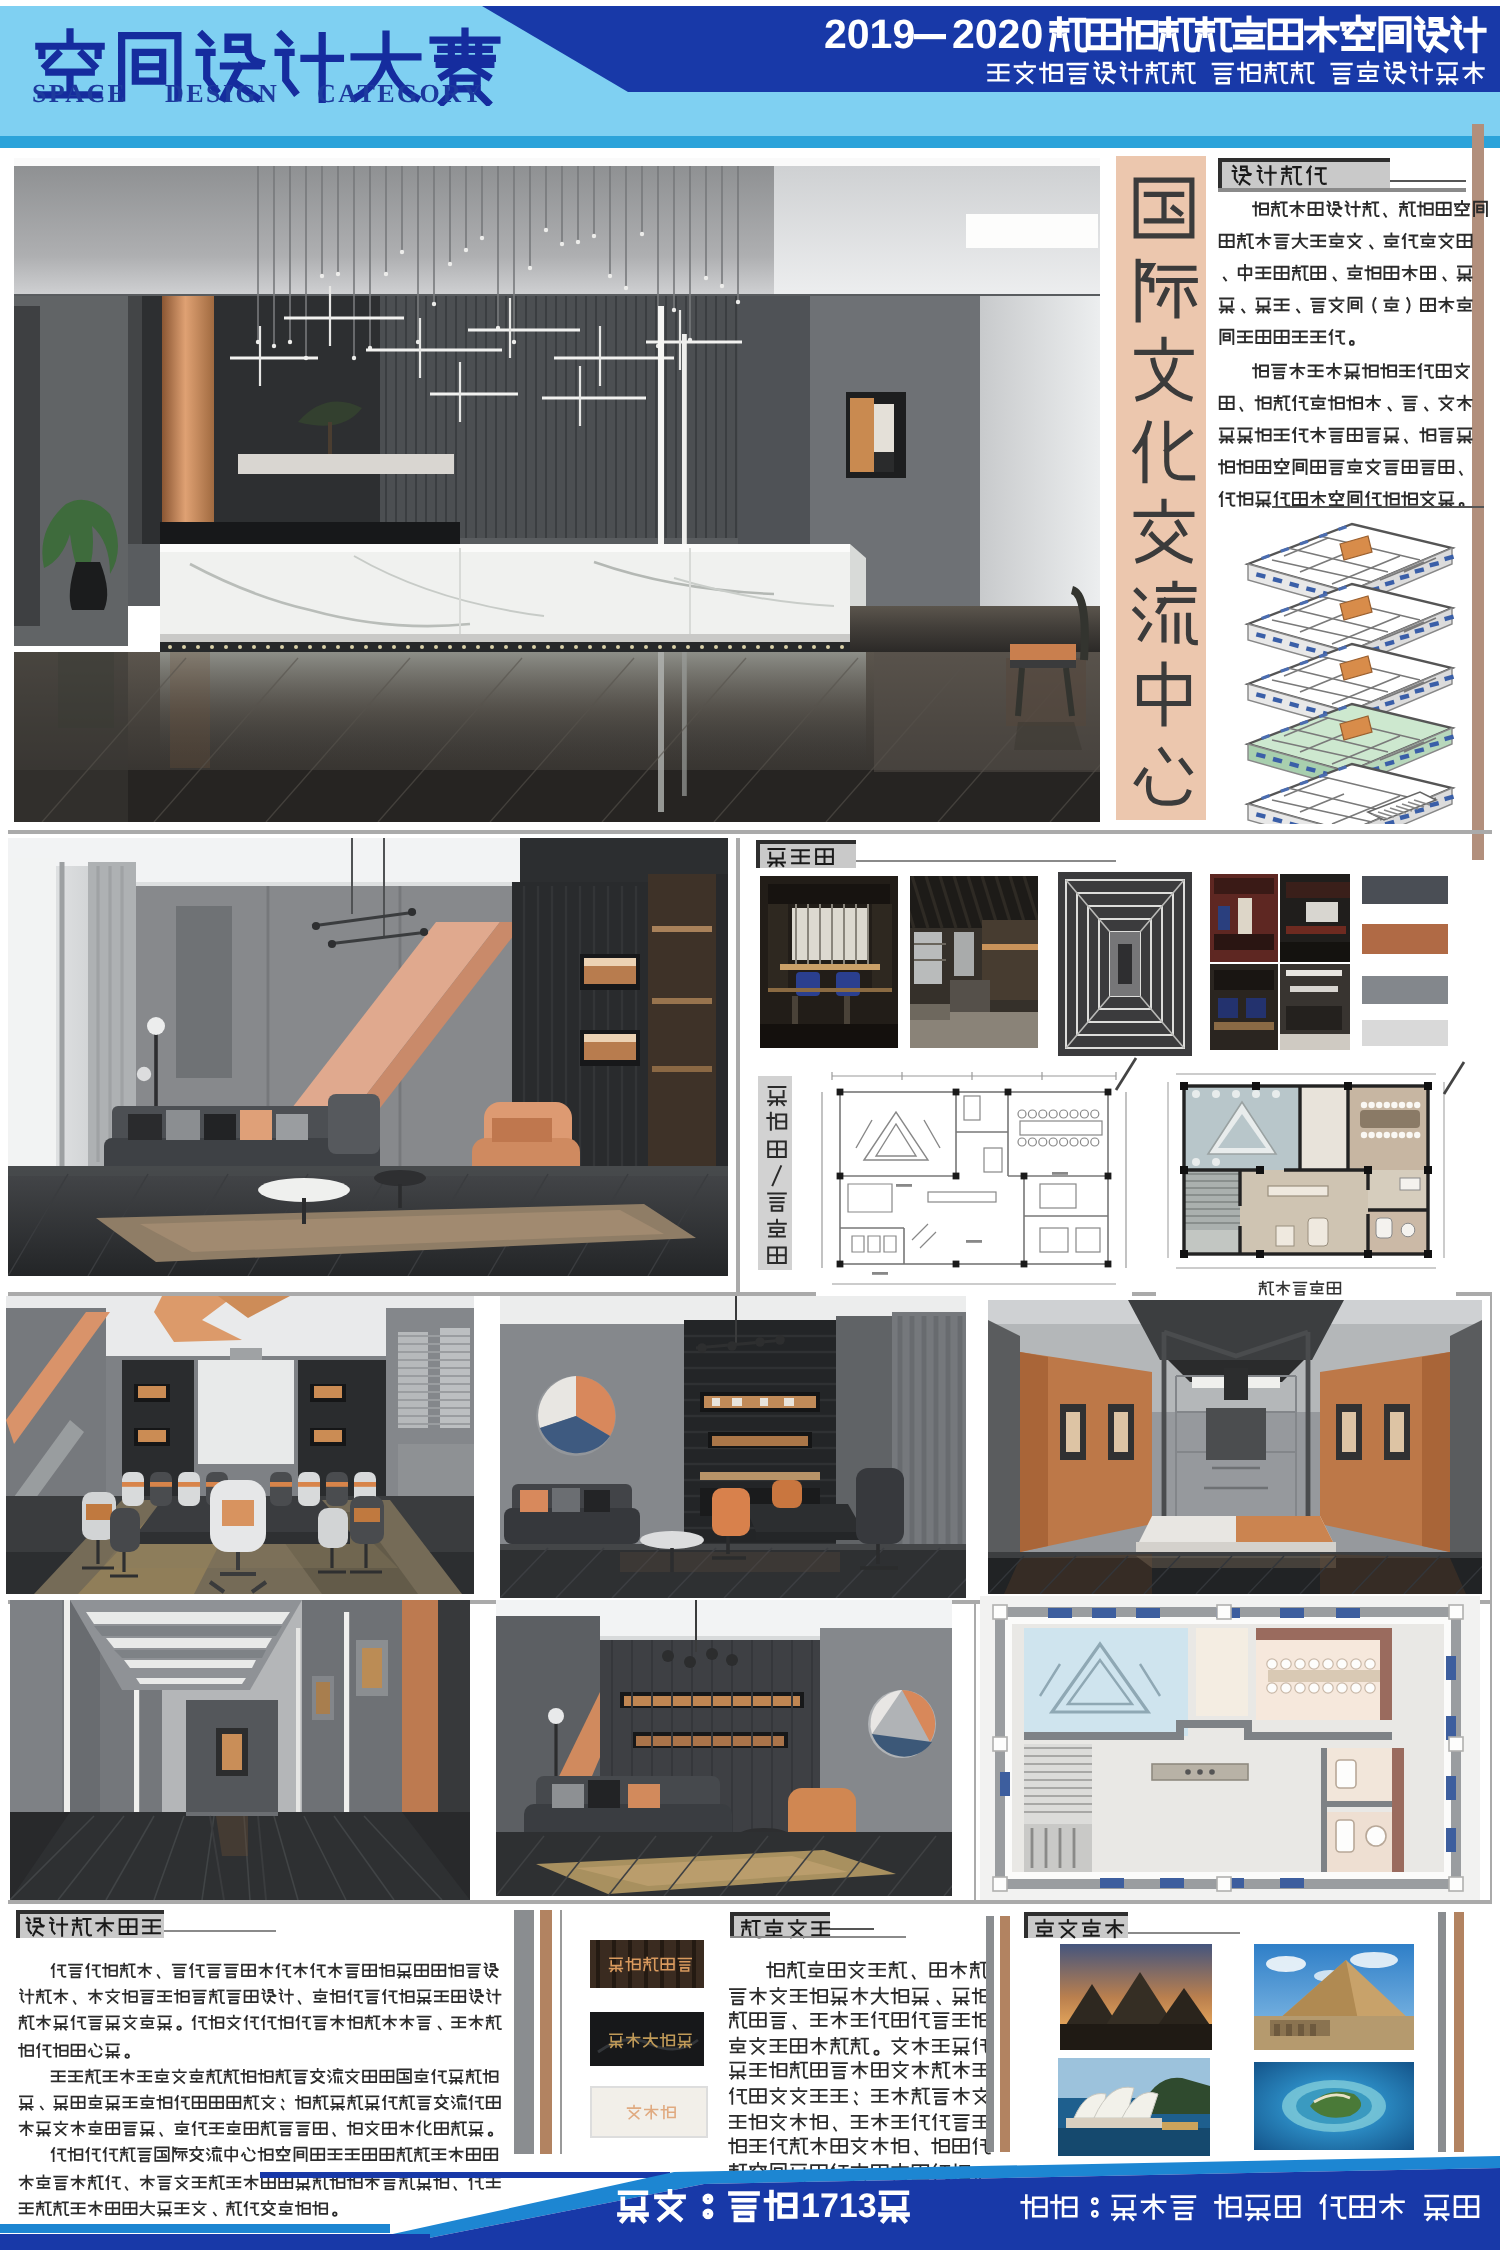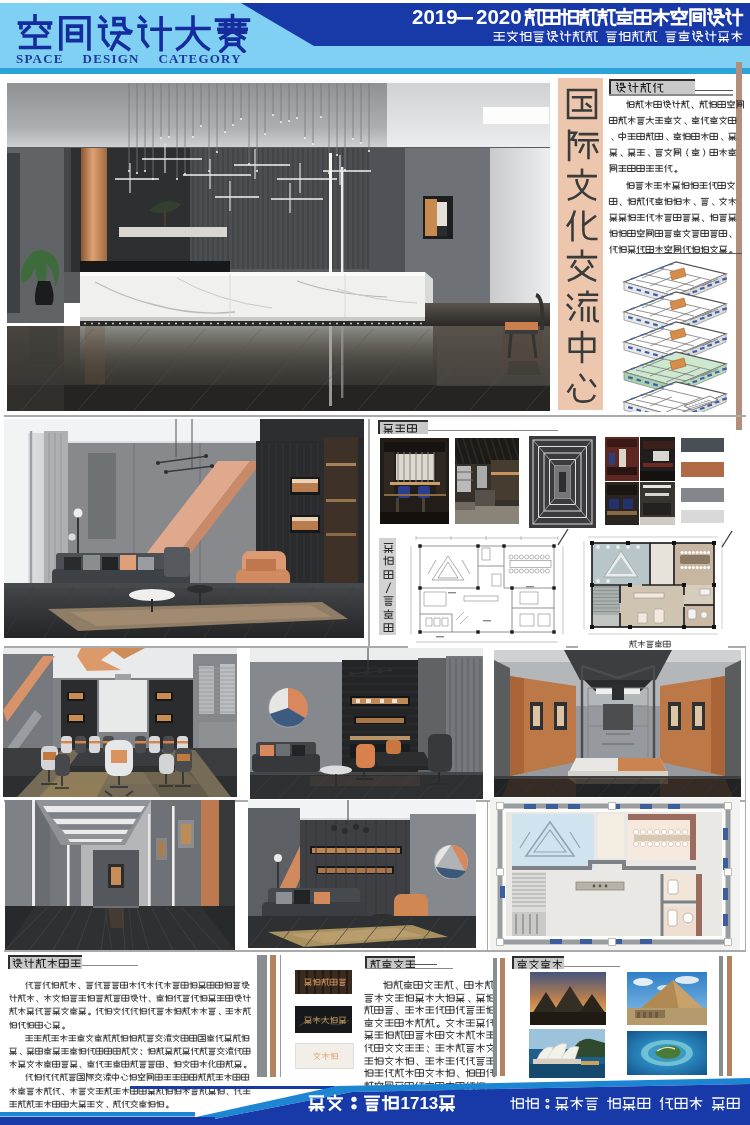--- a/index.html
+++ b/index.html
@@ -130,21 +130,21 @@
 
 <svg style="position:absolute;left:15.0px;top:13.0px;color:#152c9e;" width="239" height="40">
     <use href="#d0" transform="translate(1.00,1.00) scale(3.800)" stroke-width="0.95"></use>
     <use href="#d1" transform="translate(40.50,1.00) scale(3.800)" stroke-width="0.95"></use>
     <use href="#d2" transform="translate(80.00,1.00) scale(3.800)" stroke-width="0.95"></use>
     <use href="#d3" transform="translate(119.50,1.00) scale(3.800)" stroke-width="0.95"></use>
     <use href="#d4" transform="translate(159.00,1.00) scale(3.800)" stroke-width="0.95"></use>
     <use href="#d5" transform="translate(198.50,1.00) scale(3.800)" stroke-width="0.95"></use>
   </svg>
 
-<div class="abs" style="left:16px;top:51px;font-family:'Liberation Serif',serif;font-size:13px;font-weight:bold;color:#1d3a9e;letter-spacing:1.2px;word-spacing:5px">SPACE&nbsp; DESIGN&nbsp; CATEGORY</div>
+<div class="abs" style="left:16px;top:39px;font-family:'Liberation Serif',serif;font-size:13px;font-weight:bold;color:#1d3a9e;letter-spacing:1.2px;word-spacing:5px">SPACE&nbsp; DESIGN&nbsp; CATEGORY</div>
 
 <svg class="abs" style="left:412px;top:5px;color:#ffffff" width="340" height="26">
     <text x="0" y="19" font-family="Liberation Sans" font-weight="bold" font-size="20.5" fill="#fff">2019</text>
     <rect x="45" y="12" width="16" height="2.6" fill="#fff"></rect>
     <text x="64" y="19" font-family="Liberation Sans" font-weight="bold" font-size="20.5" fill="#fff">2020</text>
 <use href="#g8" transform="translate(112,2.5) scale(1.9)" stroke-width="1.3"></use>
 <use href="#g0" transform="translate(130.2,2.5) scale(1.9)" stroke-width="1.3"></use>
 <use href="#g2" transform="translate(148.4,2.5) scale(1.9)" stroke-width="1.3"></use>
 <use href="#g8" transform="translate(166.6,2.5) scale(1.9)" stroke-width="1.3"></use>
 <use href="#g8" transform="translate(184.8,2.5) scale(1.9)" stroke-width="1.3"></use>

